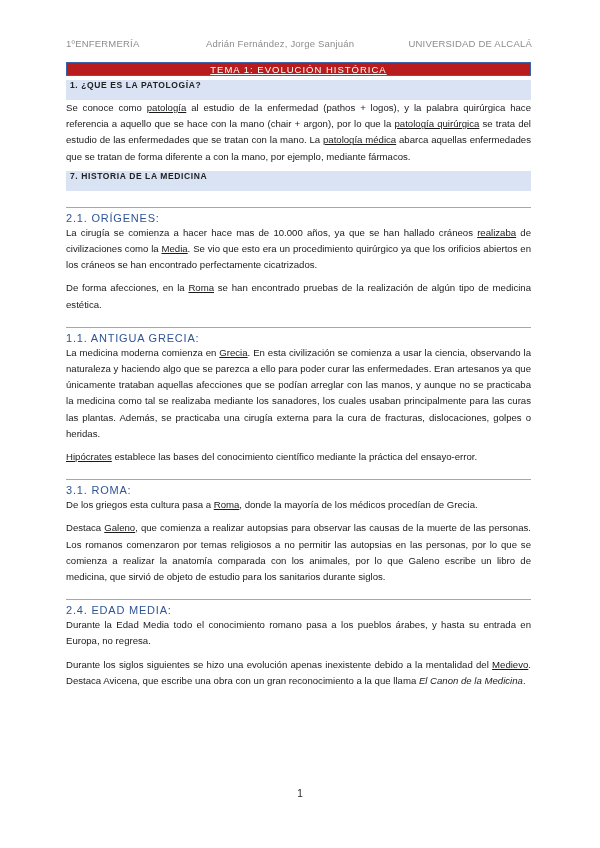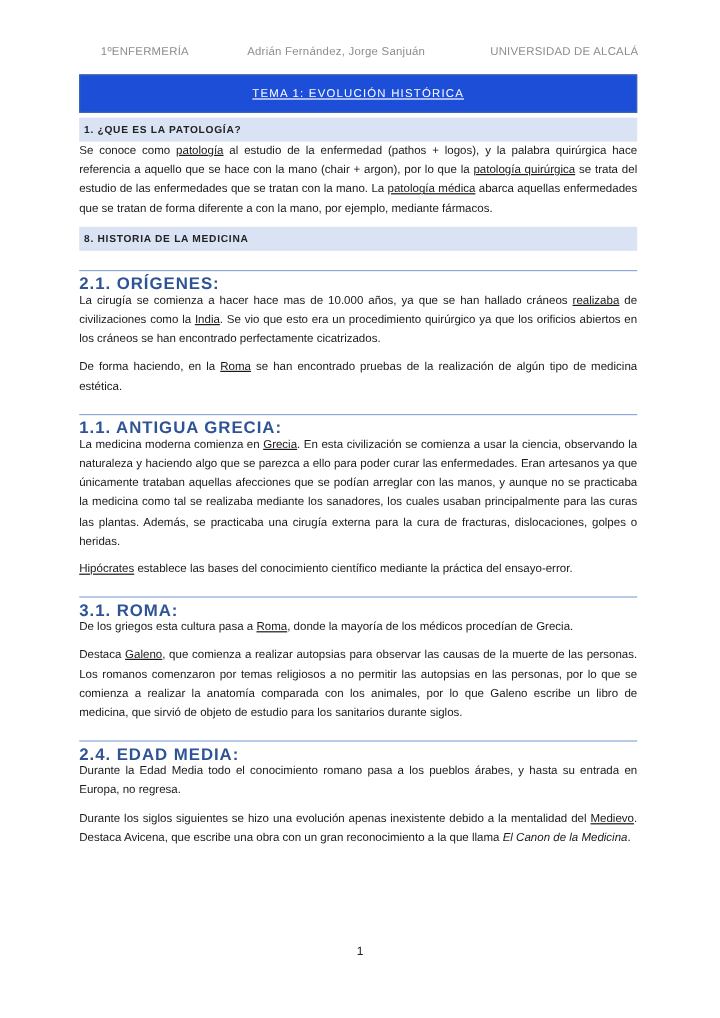--- a/index.html
+++ b/index.html
@@ -2,40 +2,40 @@
 <html><head>
 <meta charset="utf-8">
 <style>
   html, body { margin: 0; padding: 0; background: #ffffff; }
   body { width: 600px; height: 848px; position: relative; overflow: hidden;
          font-family: "Liberation Sans", sans-serif; color: #1a1a1a; }
   .page { position: absolute; left: 0; top: 0; width: 600px; height: 848px; }
   .header-line { position: absolute; top: 38px; left: 66px; width: 466px; height: 14px;
                  font-size: 9.5px; color: #8c8c8c; letter-spacing: 0.2px; }
   .header-line span { position: absolute; top: 0; white-space: nowrap; }
-  .h-left { left: 18px; }
+  .h-left { left: 0; }
   .h-center { left: 140px; }
   .h-right { right: 0; }
 
   .content { position: absolute; left: 66px; top: 62px; width: 465px; }
-  .title-bar { background: #1d4ed8; height: 32px; display: flex; align-items: center;
+  .title-bar { background: #b91c1c; height: 14px; display: flex; align-items: center;
                justify-content: center; border: 1px solid #3a63ad; box-sizing: border-box; }
   .title-bar span { color: #ffffff; font-size: 9.5px; letter-spacing: 1px; text-decoration: underline; }
 
-  .sec-bar { background: #dae3f3; height: 20px; display: flex; align-items: center;
+  .sec-bar { background: #dae3f3; height: 20px; display: flex; 
              padding-left: 4px; margin-top: 4px; }
   .sec-bar span { font-size: 8.5px; font-weight: bold; letter-spacing: 0.6px; color: #222; }
 
   p { margin: 0; font-size: 9.6px; line-height: 16.2px; text-align: justify; }
   .p-gap { margin-top: 7px; }
   u { text-decoration: underline; }
   .it { font-style: italic; }
 
   .sub { border-top: 1.5px solid #8eaadb; margin-top: 14px; padding-top: 3px; }
-  .sub-title { font-size: 14px; font-weight: bold; color: #2f5496; letter-spacing: 0.8px;
+  .sub-title { font-size: 11px; font-weight: normal; color: #2f5496; letter-spacing: 0.8px;
                height: 14px; line-height: 14px; }
 
   .page-num { position: absolute; top: 788px; left: 0; width: 600px; text-align: center;
               font-size: 10px; color: #222; }
 </style>
 </head>
 <body>
 
 <div class="page">
 
@@ -50,27 +50,27 @@
     <div class="title-bar">
       <span>TEMA 1: EVOLUCIÓN HISTÓRICA</span>
     </div>
 
     <div class="sec-bar">
       <span>1. ¿QUE ES LA PATOLOGÍA?</span>
     </div>
     <p><span>Se conoce como </span><u>patología</u><span> al estudio de la enfermedad (pathos + logos), y la palabra quirúrgica hace referencia a aquello que se hace con la mano (chair + argon), por lo que la </span><u>patología quirúrgica</u><span> se trata del estudio de las enfermedades que se tratan con la mano. La </span><u>patología médica</u><span>  abarca aquellas enfermedades que se tratan de forma diferente a con la mano, por ejemplo, mediante fármacos.</span></p>
 
     <div class="sec-bar" style="margin-top:6px;">
-      <span>8. HISTORIA DE LA MEDICINA</span>
+      <span>7. HISTORIA DE LA MEDICINA</span>
     </div>
 
     <div class="sub" style="margin-top:16px;">
       <div class="sub-title">2.1. ORÍGENES:</div>
-      <p><span>La cirugía se comienza a hacer hace mas de 10.000 años, ya que se han hallado cráneos </span><u>realizaba</u><span> de civilizaciones como la </span><u>India</u><span>. Se vio que esto era un procedimiento quirúrgico ya que los orificios abiertos en los cráneos se han encontrado perfectamente cicatrizados.</span></p>
-      <p class="p-gap"><span> De forma haciendo, en la </span><u>Roma</u><span> se han encontrado pruebas de la realización de algún tipo  de medicina estética.</span></p>
+      <p><span>La cirugía se comienza a hacer hace mas de 10.000 años, ya que se han hallado cráneos </span><u>realizaba</u><span> de civilizaciones como la </span><u>Media</u><span>. Se vio que esto era un procedimiento quirúrgico ya que los orificios abiertos en los cráneos se han encontrado perfectamente cicatrizados.</span></p>
+      <p class="p-gap"><span> De forma afecciones, en la </span><u>Roma</u><span> se han encontrado pruebas de la realización de algún tipo  de medicina estética.</span></p>
     </div>
 
     <div class="sub">
       <div class="sub-title">1.1. ANTIGUA GRECIA:</div>
       <p><span>La medicina moderna comienza en </span><u>Grecia</u><span>. En esta civilización se comienza a usar la ciencia, observando la naturaleza y haciendo algo que se parezca a ello para poder curar las enfermedades. Eran artesanos ya que únicamente trataban aquellas afecciones que se podían arreglar con  las manos, y aunque no se practicaba la medicina como tal se realizaba mediante los sanadores, los cuales usaban principalmente para las curas las plantas. Además, se practicaba una cirugía externa para la cura de fracturas, dislocaciones, golpes o heridas.</span></p>
       <p class="p-gap"><u>Hipócrates</u><span> establece las bases del conocimiento científico mediante la práctica del ensayo-error.</span></p>
     </div>
 
     <div class="sub">
       <div class="sub-title">3.1. ROMA:</div>

